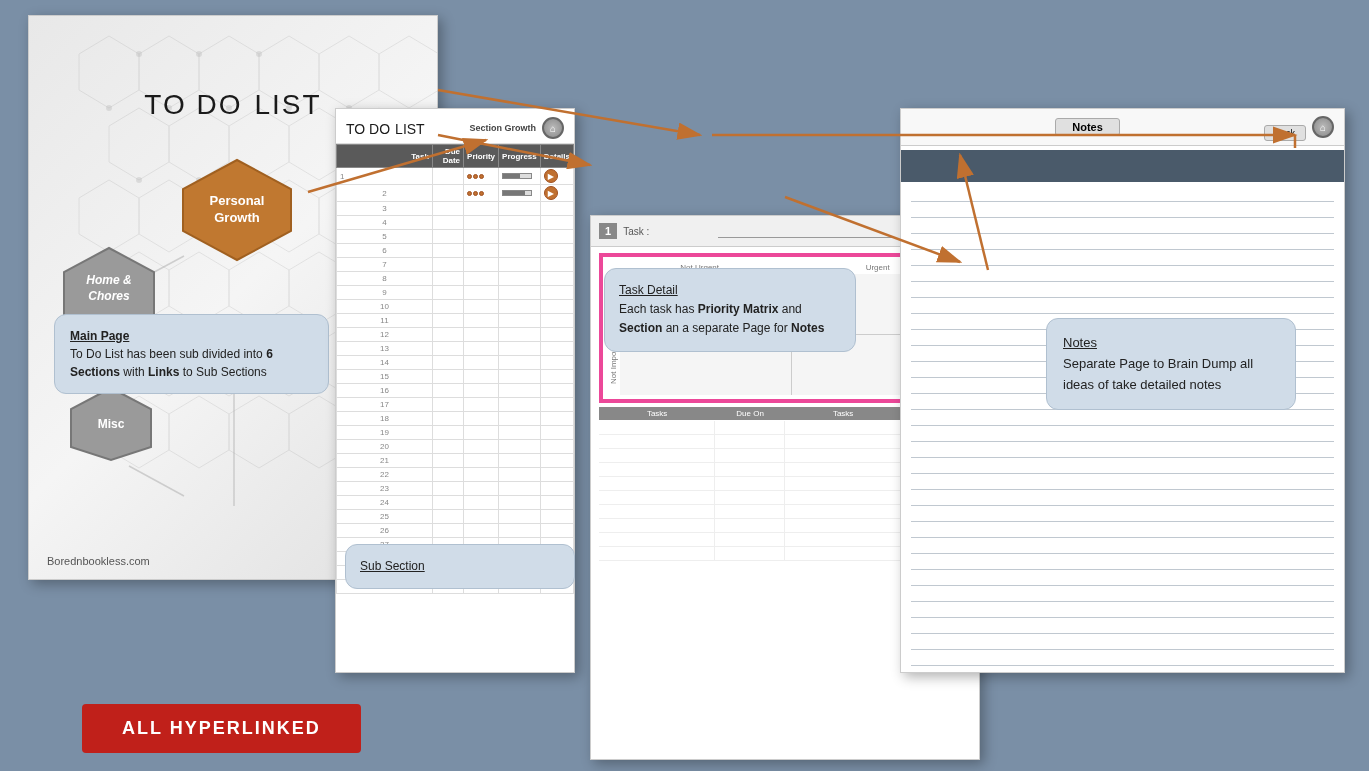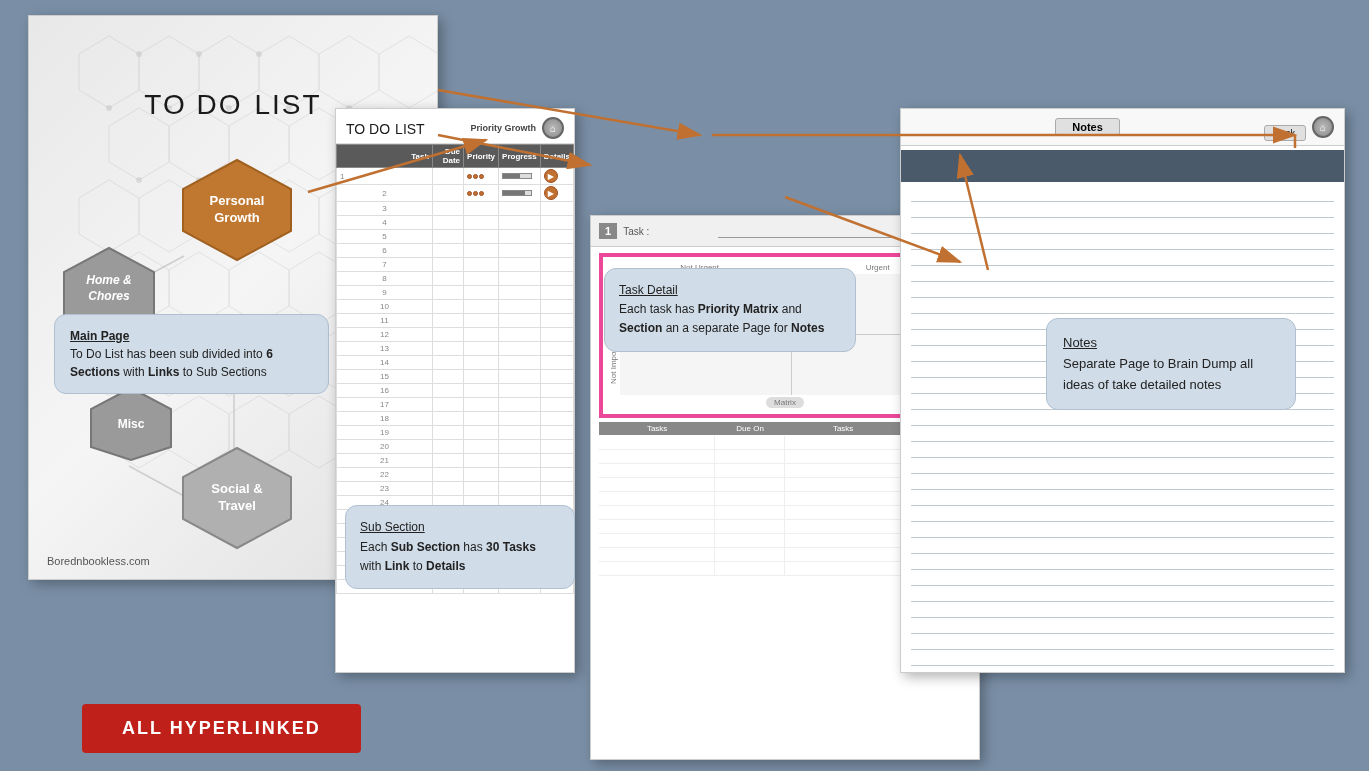--- a/index.html
+++ b/index.html
@@ -355,54 +355,48 @@
     <span style="position:absolute; font-size:13px; font-weight:bold; color:white; text-align:center; line-height:1.3;">Personal<br>Growth</span>
   </div>
 
   <div style="position:absolute; top:228px; left:30px; width:100px; height:90px; display:flex; align-items:center; justify-content:center; cursor:pointer;">
     <svg width="100" height="90" viewBox="0 0 100 90">
       <polygon points="50,4 95,28 95,72 50,86 5,72 5,28" fill="#9a9a9a" stroke="#777" stroke-width="2"></polygon>
     </svg>
     <span style="position:absolute; font-size:12px; font-weight:bold; color:white; text-align:center; line-height:1.3;font-style:italic;">Home &amp;<br>Chores</span>
   </div>
 
-  <div style="position:absolute; top:368px; left:57px; width:90px; height:80px; display:flex; align-items:center; justify-content:center; cursor:pointer;">
+  <div style="position:absolute; top:368px; left:37px; width:90px; height:80px; display:flex; align-items:center; justify-content:center; cursor:pointer;">
     <svg width="90" height="80" viewBox="0 0 90 80">
       <polygon points="45,4 85,25 85,63 45,76 5,63 5,25" fill="#9a9a9a" stroke="#777" stroke-width="2"></polygon>
     </svg>
     <span style="position:absolute; font-size:12px; font-weight:bold; color:white; text-align:center;">Misc</span>
   </div>
 
-  <div style="position:absolute; top:428px; left:148px; width:120px; height:108px; display:flex; align-items:center; justify-content:center; cursor:pointer;">
-    <svg width="120" height="108" viewBox="0 0 120 108">
-      <polygon points="60,4 114,33 114,75 60,104 6,75 6,33" fill="#b0b0b0" stroke="#888" stroke-width="2"></polygon>
-    </svg>
-    <span style="position:absolute; font-size:13px; font-weight:bold; color:white; text-align:center; line-height:1.3;">Social &amp;<br>Travel</span>
-  </div>
 
   <div class="callout callout-main">
     <u>Main Page</u><br>
     <span>
       <span>To Do List has been sub divided into </span><strong>6 Sections</strong><span> with </span><strong>Links</strong><span> to Sub Sections</span>
     </span>
   </div>
 
   <div class="cover-footer">Borednbookless.com</div>
 </div>
 
 <div class="page-todo">
   <div class="page-todo-header">
     <div class="todo-header-row">
       <div>
         <span class="todo-title">
           <span>TO DO</span> <span>LIST</span>
         </span>
       </div>
       <div style="display:flex; align-items:center; gap:6px;">
-        <span class="todo-subtitle">Priority Growth</span>
+        <span class="todo-subtitle">Section Growth</span>
         <div class="home-circle">⌂</div>
       </div>
     </div>
   </div>
   <table class="todo-table">
     <thead>
       <tr>
         <th class="col-task">Task</th>
         <th class="col-date">Due Date</th>
         <th class="col-pri">Priority</th>
@@ -665,23 +659,20 @@
         <span>Not Important</span>
         <span>Important</span>
       </div>
       <div style="flex:1; display:grid; grid-template-columns:1fr 1fr; grid-template-rows:60px 60px; gap:1px; background:#ccc;">
         <div style="background:#f5f5f5;"></div>
         <div style="background:#f5f5f5;"></div>
         <div style="background:#f5f5f5;"></div>
         <div style="background:#f5f5f5;"></div>
       </div>
     </div>
-    <div style="display:flex; justify-content:center; font-size:8px; color:#777; padding:2px;">
-      <span style="background:#ddd; border-radius:6px; padding:1px 8px;">Matrix</span>
-    </div>
   </div>
 
   <div style="margin: 4px 8px;">
     <div style="display:grid; grid-template-columns:1fr 0.6fr 1fr 0.6fr; background:#888; padding:2px 0; margin-bottom:1px;">
       <span style="text-align:center; font-size:8px; color:white;">Tasks</span>
       <span style="text-align:center; font-size:8px; color:white;">Due On</span>
       <span style="text-align:center; font-size:8px; color:white;">Tasks</span>
       <span style="text-align:center; font-size:8px; color:white;">Due On</span>
     </div>
     <div id="subtask-rows">
@@ -792,21 +783,20 @@
       <div style="border-bottom: 1px solid rgb(192, 200, 208); height: 16px; margin: 0px 10px;"></div>
       <div style="border-bottom: 1px solid rgb(192, 200, 208); height: 16px; margin: 0px 10px;"></div>
       <div style="border-bottom: 1px solid rgb(192, 200, 208); height: 16px; margin: 0px 10px;"></div>
       <div style="border-bottom: 1px solid rgb(192, 200, 208); height: 16px; margin: 0px 10px;"></div>
       <div style="border-bottom: 1px solid rgb(192, 200, 208); height: 16px; margin: 0px 10px;"></div>
     </div>
 </div>
 
 <div style="position:absolute; bottom:182px; left:345px; background:#d0dce8; border-radius:12px; padding:12px 14px; font-size:12px; line-height:1.6; color:#222; border:1px solid #b0c0d0; width:230px; z-index:30;">
   <u>Sub Section</u><br>
-  <span>Each <strong>Sub Section</strong> has <strong>30 Tasks</strong>  with <strong>Link</strong> to <strong>Details</strong></span>
 </div>
 
 <div style="position:absolute; top:268px; left:604px; background:#d0dce8; border-radius:12px; padding:12px 14px; font-size:12px; line-height:1.6; color:#222; border:1px solid #b0c0d0; width:252px; z-index:30;">
   <u>Task Detail</u><br>
   <span>Each task has <strong>Priority Matrix</strong> and <strong>Section</strong> an a separate Page for <strong>Notes</strong></span>
 </div>
 
 <div style="position:absolute; top:318px; left:1046px; background:#d0dce8; border-radius:12px; padding:14px 16px; font-size:13px; line-height:1.6; color:#222; border:1px solid #b0c0d0; width:250px; z-index:30;">
   <u>Notes</u><br>
   <span>Separate Page to Brain Dump all ideas of take detailed notes</span>

